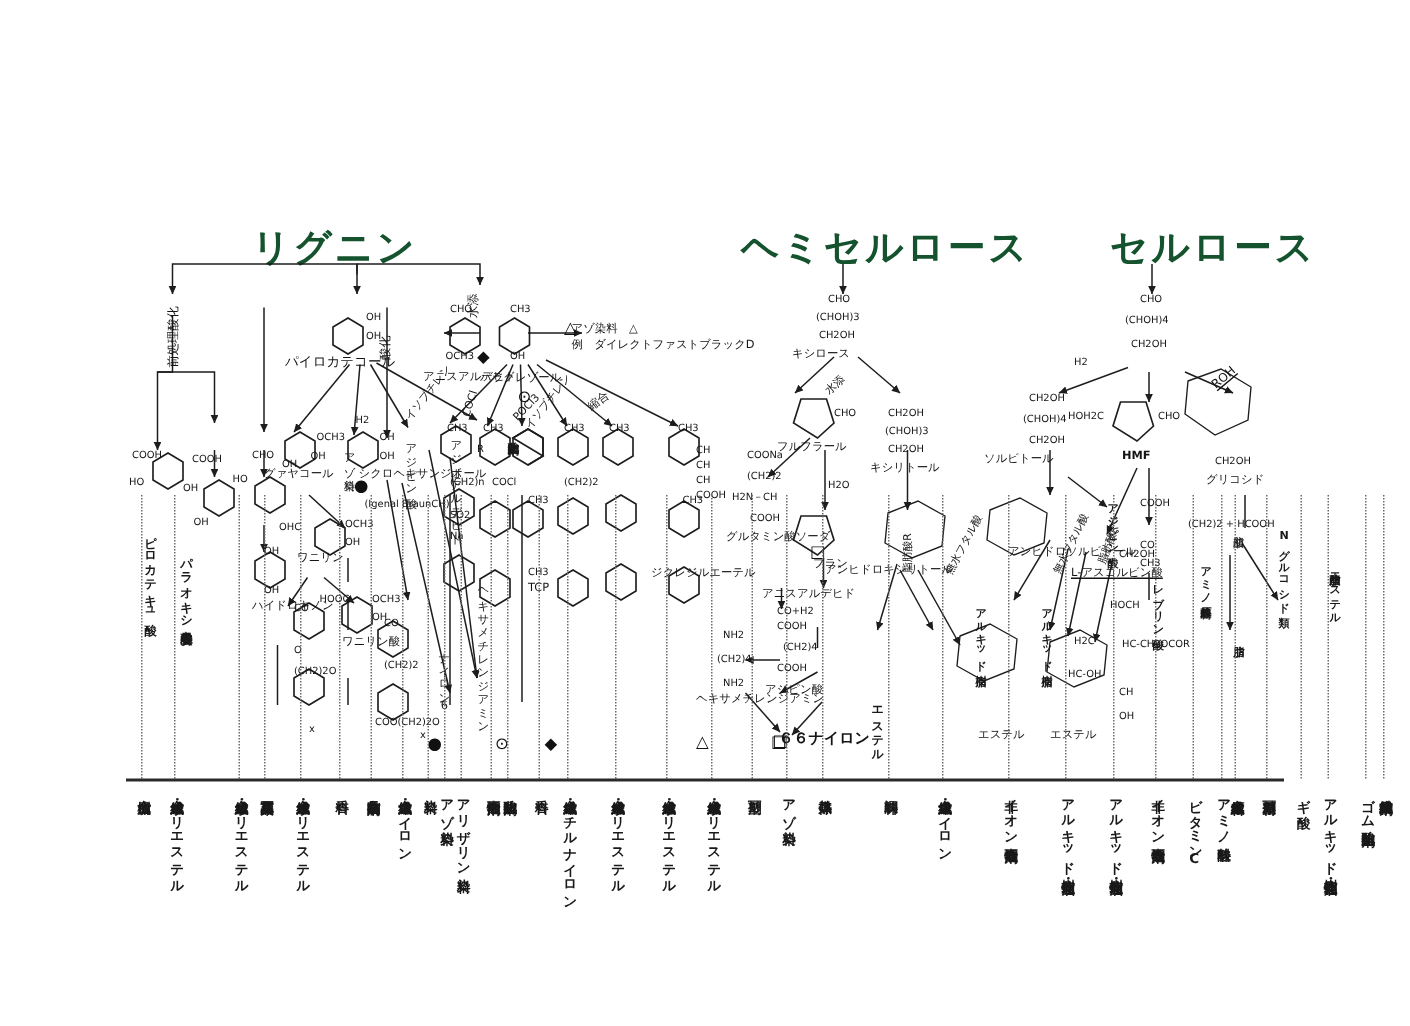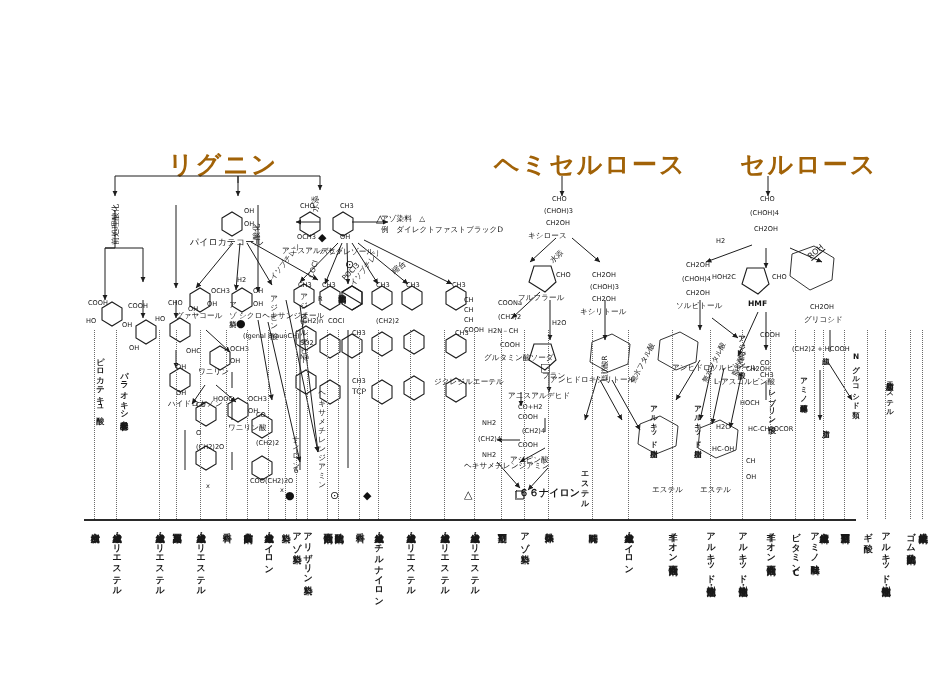--- a/index.html
+++ b/index.html
@@ -25,21 +25,21 @@
     letter-spacing:.5px;
     color:#1b1b1b;
   }
   
   .section-head{
     position:absolute;
     font-size:25px;
     font-weight:bold;
     letter-spacing:2px;
     white-space:nowrap;
-    color:#a16207;
+    color:#14532d;
   }
   
   .lab{
     position:absolute;
     font-size:9px;
     line-height:1.08;
     white-space:nowrap;
     color:#141414;
   }
   .lab.b{font-weight:bold;}
@@ -393,21 +393,21 @@
   <div class="lab xs" style="left:760px;top:196px;">CHO</div>
   <div class="lab xs" style="left:750px;top:210px;">(CHOH)4</div>
   <div class="lab xs" style="left:754px;top:226px;">CH2OH</div>
 
   <div class="lab xs" style="left:716px;top:238px;">H2</div>
   <div class="rot" style="left:806px;top:254px;transform:rotate(-40deg);font-size:8px;text-decoration:underline;">ROH</div>
 
   <div class="lab xs" style="left:686px;top:262px;">CH2OH</div>
   <div class="lab xs" style="left:682px;top:276px;">(CHOH)4</div>
   <div class="lab xs" style="left:686px;top:290px;">CH2OH</div>
-  <div class="lab sm" style="left:676px;top:302px;">ソルビトール</div>
+  <div class="lab sm" style="left:656px;top:302px;">ソルビトール</div>
 
   <div class="lab xs" style="left:712px;top:274px;">HOH2C</div>
   <div class="lab xs" style="left:772px;top:274px;">CHO</div>
   <div class="lab sm b" style="left:748px;top:300px;">HMF</div>
 
   <div class="vlab" style="left:738px;top:330px;font-size:7.4px;">アジピン酸</div>
   <div class="lab xs" style="left:760px;top:332px;">COOH</div>
   <div class="lab xs" style="left:756px;top:346px;margin-left:36px;">(CH2)2 + HCOOH</div>
   <div class="lab xs" style="left:760px;top:360px;">CO</div>
   <div class="lab xs" style="left:760px;top:372px;">CH3</div>
@@ -416,21 +416,21 @@
   <div class="lab xs" style="left:810px;top:304px;">CH2OH</div>
   <div class="lab sm" style="left:804px;top:316px;">グリコシド</div>
   <div class="vlab" style="left:852px;top:352px;font-size:7.4px;">Nグルコシド類</div>
   <div class="vlab" style="left:822px;top:352px;font-size:7.2px;font-weight:normal;">脂肪酸</div>
   <div class="vlab" style="left:822px;top:424px;font-size:7.4px;">脂肪</div>
   <div class="vlab" style="left:886px;top:376px;font-size:7.4px;">脂肪酸エステル</div>
 
   <div class="lab sm" style="left:672px;top:364px;">アンヒドロソルビトール</div>
   <div class="lab xs" style="left:740px;top:352px;margin-top:48px;">HOCH</div>
   <div class="lab xs" style="left:746px;top:366px;">CH2OH</div>
-  <div class="lab sm" style="left:714px;top:378px;">L‐アスコルビン酸</div>
+  <div class="lab sm" style="left:714px;top:378px;text-decoration:underline;">L‐アスコルビン酸</div>
   <div class="vlab" style="left:800px;top:372px;font-size:7.4px;">アミノ酸等原料</div>
 
   <div class="rot" style="left:700px;top:380px;transform:rotate(-64deg);font-size:7.2px;">無水フタル酸</div>
   <div class="rot" style="left:730px;top:374px;transform:rotate(-70deg);font-size:7.2px;">脂肪酸R</div>
   <div class="lab xs" style="left:716px;top:424px;">H2C</div>
   <div class="lab xs" style="left:748px;top:426px;">HC-CH2OCOR</div>
   <div class="lab xs" style="left:712px;top:446px;">HC-OH</div>
   <div class="lab xs" style="left:746px;top:458px;">CH</div>
   <div class="lab xs" style="left:746px;top:474px;">OH</div>
   <div class="lab sm" style="left:700px;top:486px;">エステル</div>

